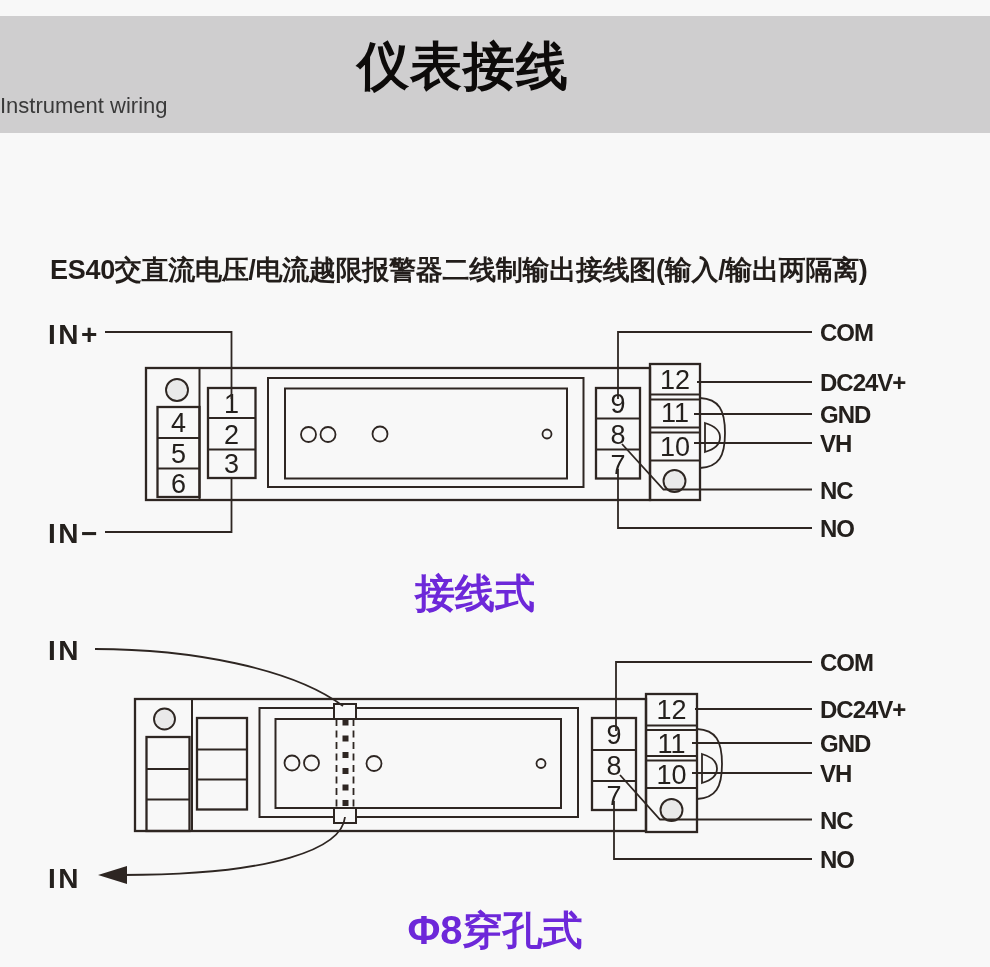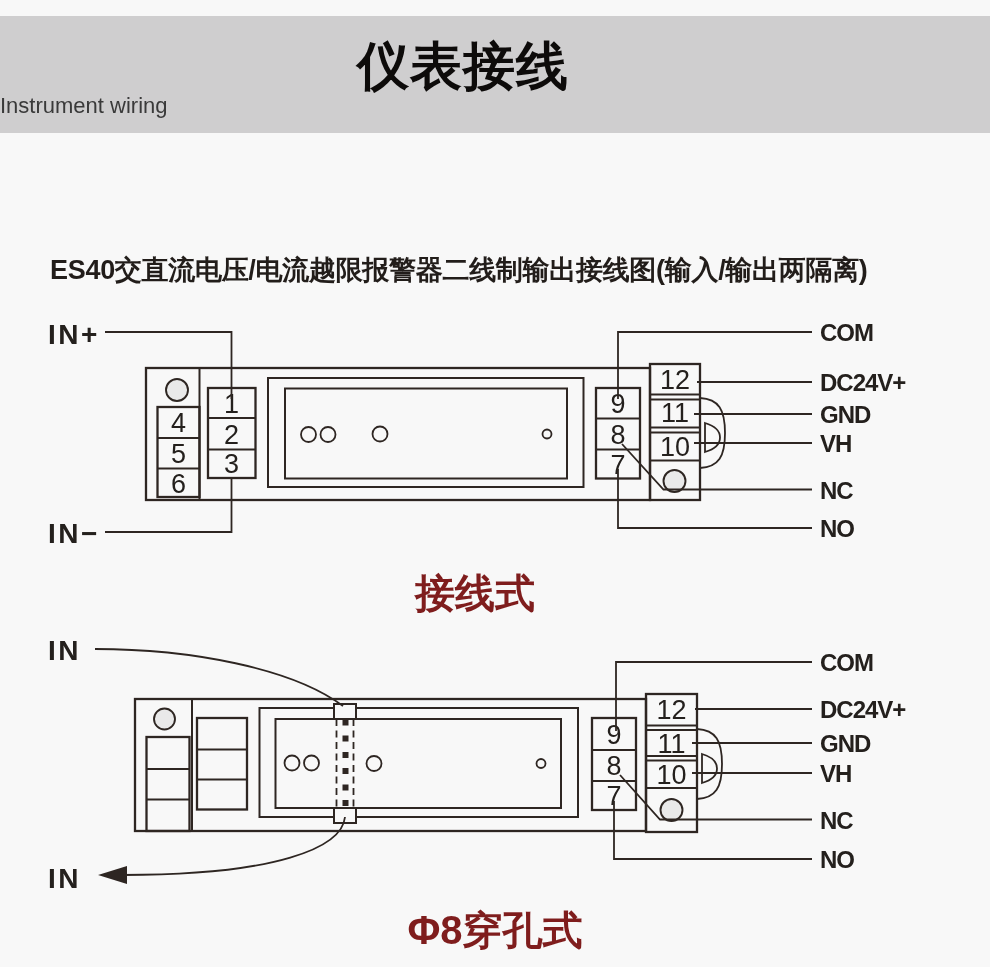--- a/index.html
+++ b/index.html
@@ -16,21 +16,21 @@
   }
   .subtitle {
     position:absolute; top:93px; left:0; width:932px; text-align:left;
     font-size:22px; font-weight:normal; color:#3a3a3a;
   }
   .desc {
     position:absolute; left:50px; top:204px; width:900px;
     font-size:27px; font-weight:bold; color:#221d1a; letter-spacing:-0.3px;margin-top:48px;
   }
   .caption {
-    position:absolute; font-size:40px; font-weight:600; color:#7f1d1d; text-align:center;
+    position:absolute; font-size:40px; font-weight:600; color:#6d28d9; text-align:center;
   }
   #cap1 { left:275px; top:566px; width:400px; }
   #cap2 { left:295px; top:903px; width:400px; }
   svg#diagram { position:absolute; left:0; top:0; }
   .box   { fill:none; stroke:#2e2622; stroke-width:2.3; }
   .thin  { fill:none; stroke:#2e2622; stroke-width:2; }
   .wire  { fill:none; stroke:#2e2622; stroke-width:1.8; }
   .dash  { fill:none; stroke:#2e2622; stroke-width:1.8; stroke-dasharray:7 4.5; }
   .cap   { fill:#f8f8f8; stroke:#2e2622; stroke-width:2; }
   .hole-gray  { fill:#e9e9e9; stroke:#2e2622; stroke-width:1.9; }

